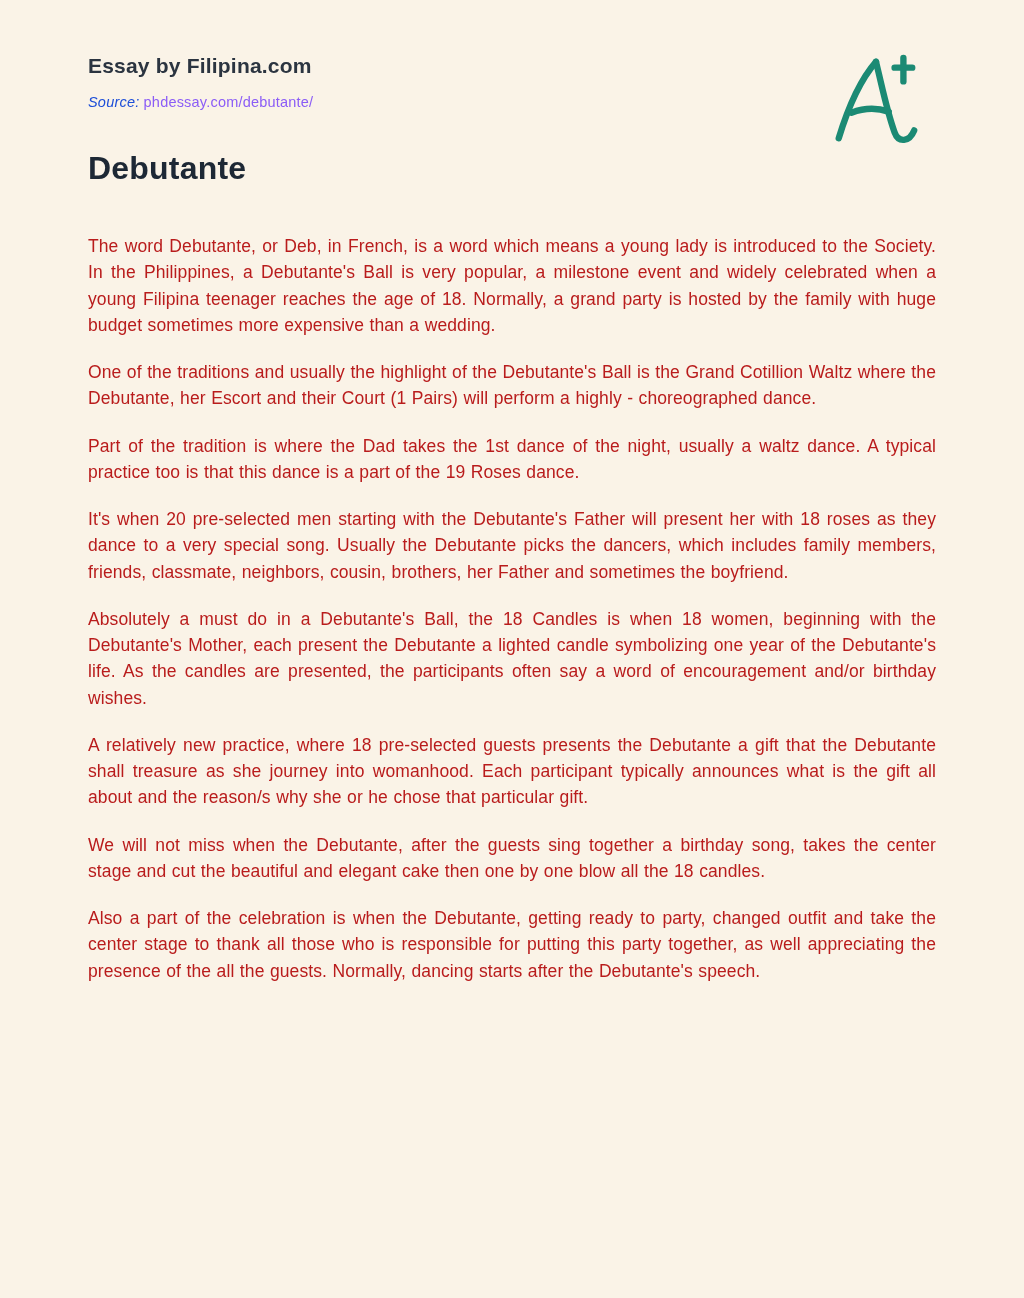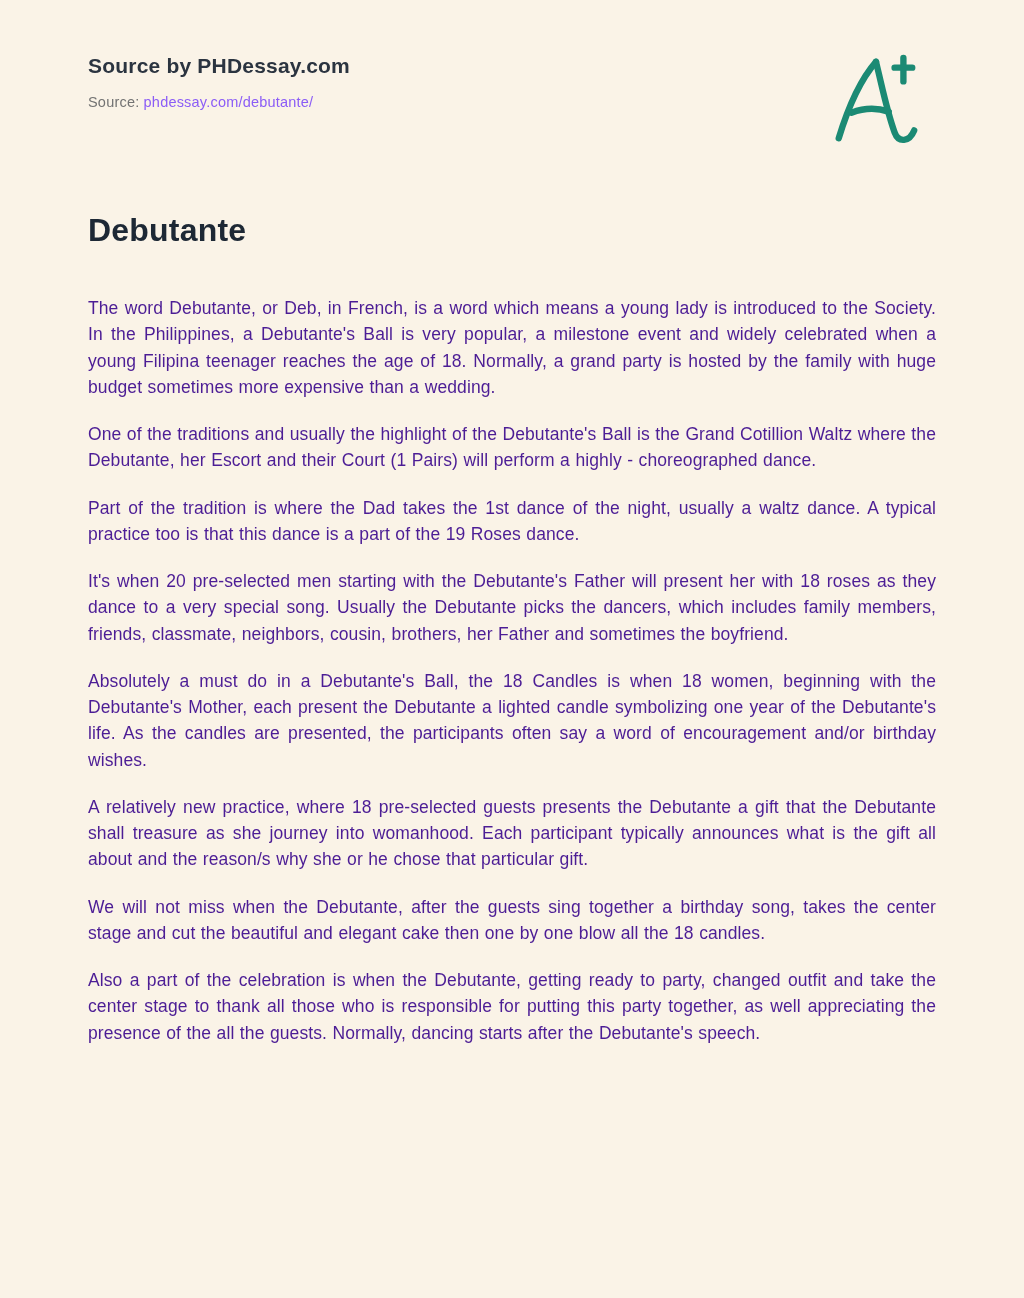--- a/index.html
+++ b/index.html
@@ -25,60 +25,59 @@
     font-size: 21px;
     font-weight: 700;
     color: #2b3440;
     letter-spacing: 0.2px;
   }
   .source-line {
     margin-top: 16px;
     font-size: 14.5px;
     letter-spacing: 0.2px;
   }
-  .source-label { color: #737373; }
+  .source-label { color: #1d4ed8; font-style: italic; }
   .source-link {
     color: #8b5cf6;
     text-decoration: none;
     cursor: pointer;
   }
   .logo {
     width: 100px;
     height: 98px;
     margin-right: 12px;
     flex: 0 0 auto;
   }
   h1.title {
-    margin-top: 62px;
     font-size: 32px;
     font-weight: 700;
     color: #1d2835;
     letter-spacing: 0.2px;
   }
   .article {
     margin-top: 46px;
   }
   .article p {
     font-size: 17.5px;
     line-height: 1.5;
-    color: #4c1d95;
+    color: #b91c1c;
     text-align: justify;
     margin-bottom: 21px;
     letter-spacing: 0.1px;
     word-spacing: 0.5px;
   }
 </style>
 </head>
 <body>
 
 <div class="page">
 
   <div class="header">
     <div class="header-text">
-      <div class="byline">Source by PHDessay.com</div>
+      <div class="byline">Essay by Filipina.com</div>
       <div class="source-line">
         <span class="source-label">Source:</span>
         <a class="source-link">phdessay.com/debutante/</a>
       </div>
     </div>
 
     <div class="logo">
       <svg viewBox="0 0 100 100" width="100" height="98">
         <g fill="none" stroke="#1b8a74" stroke-width="6.5" stroke-linecap="round">
 

